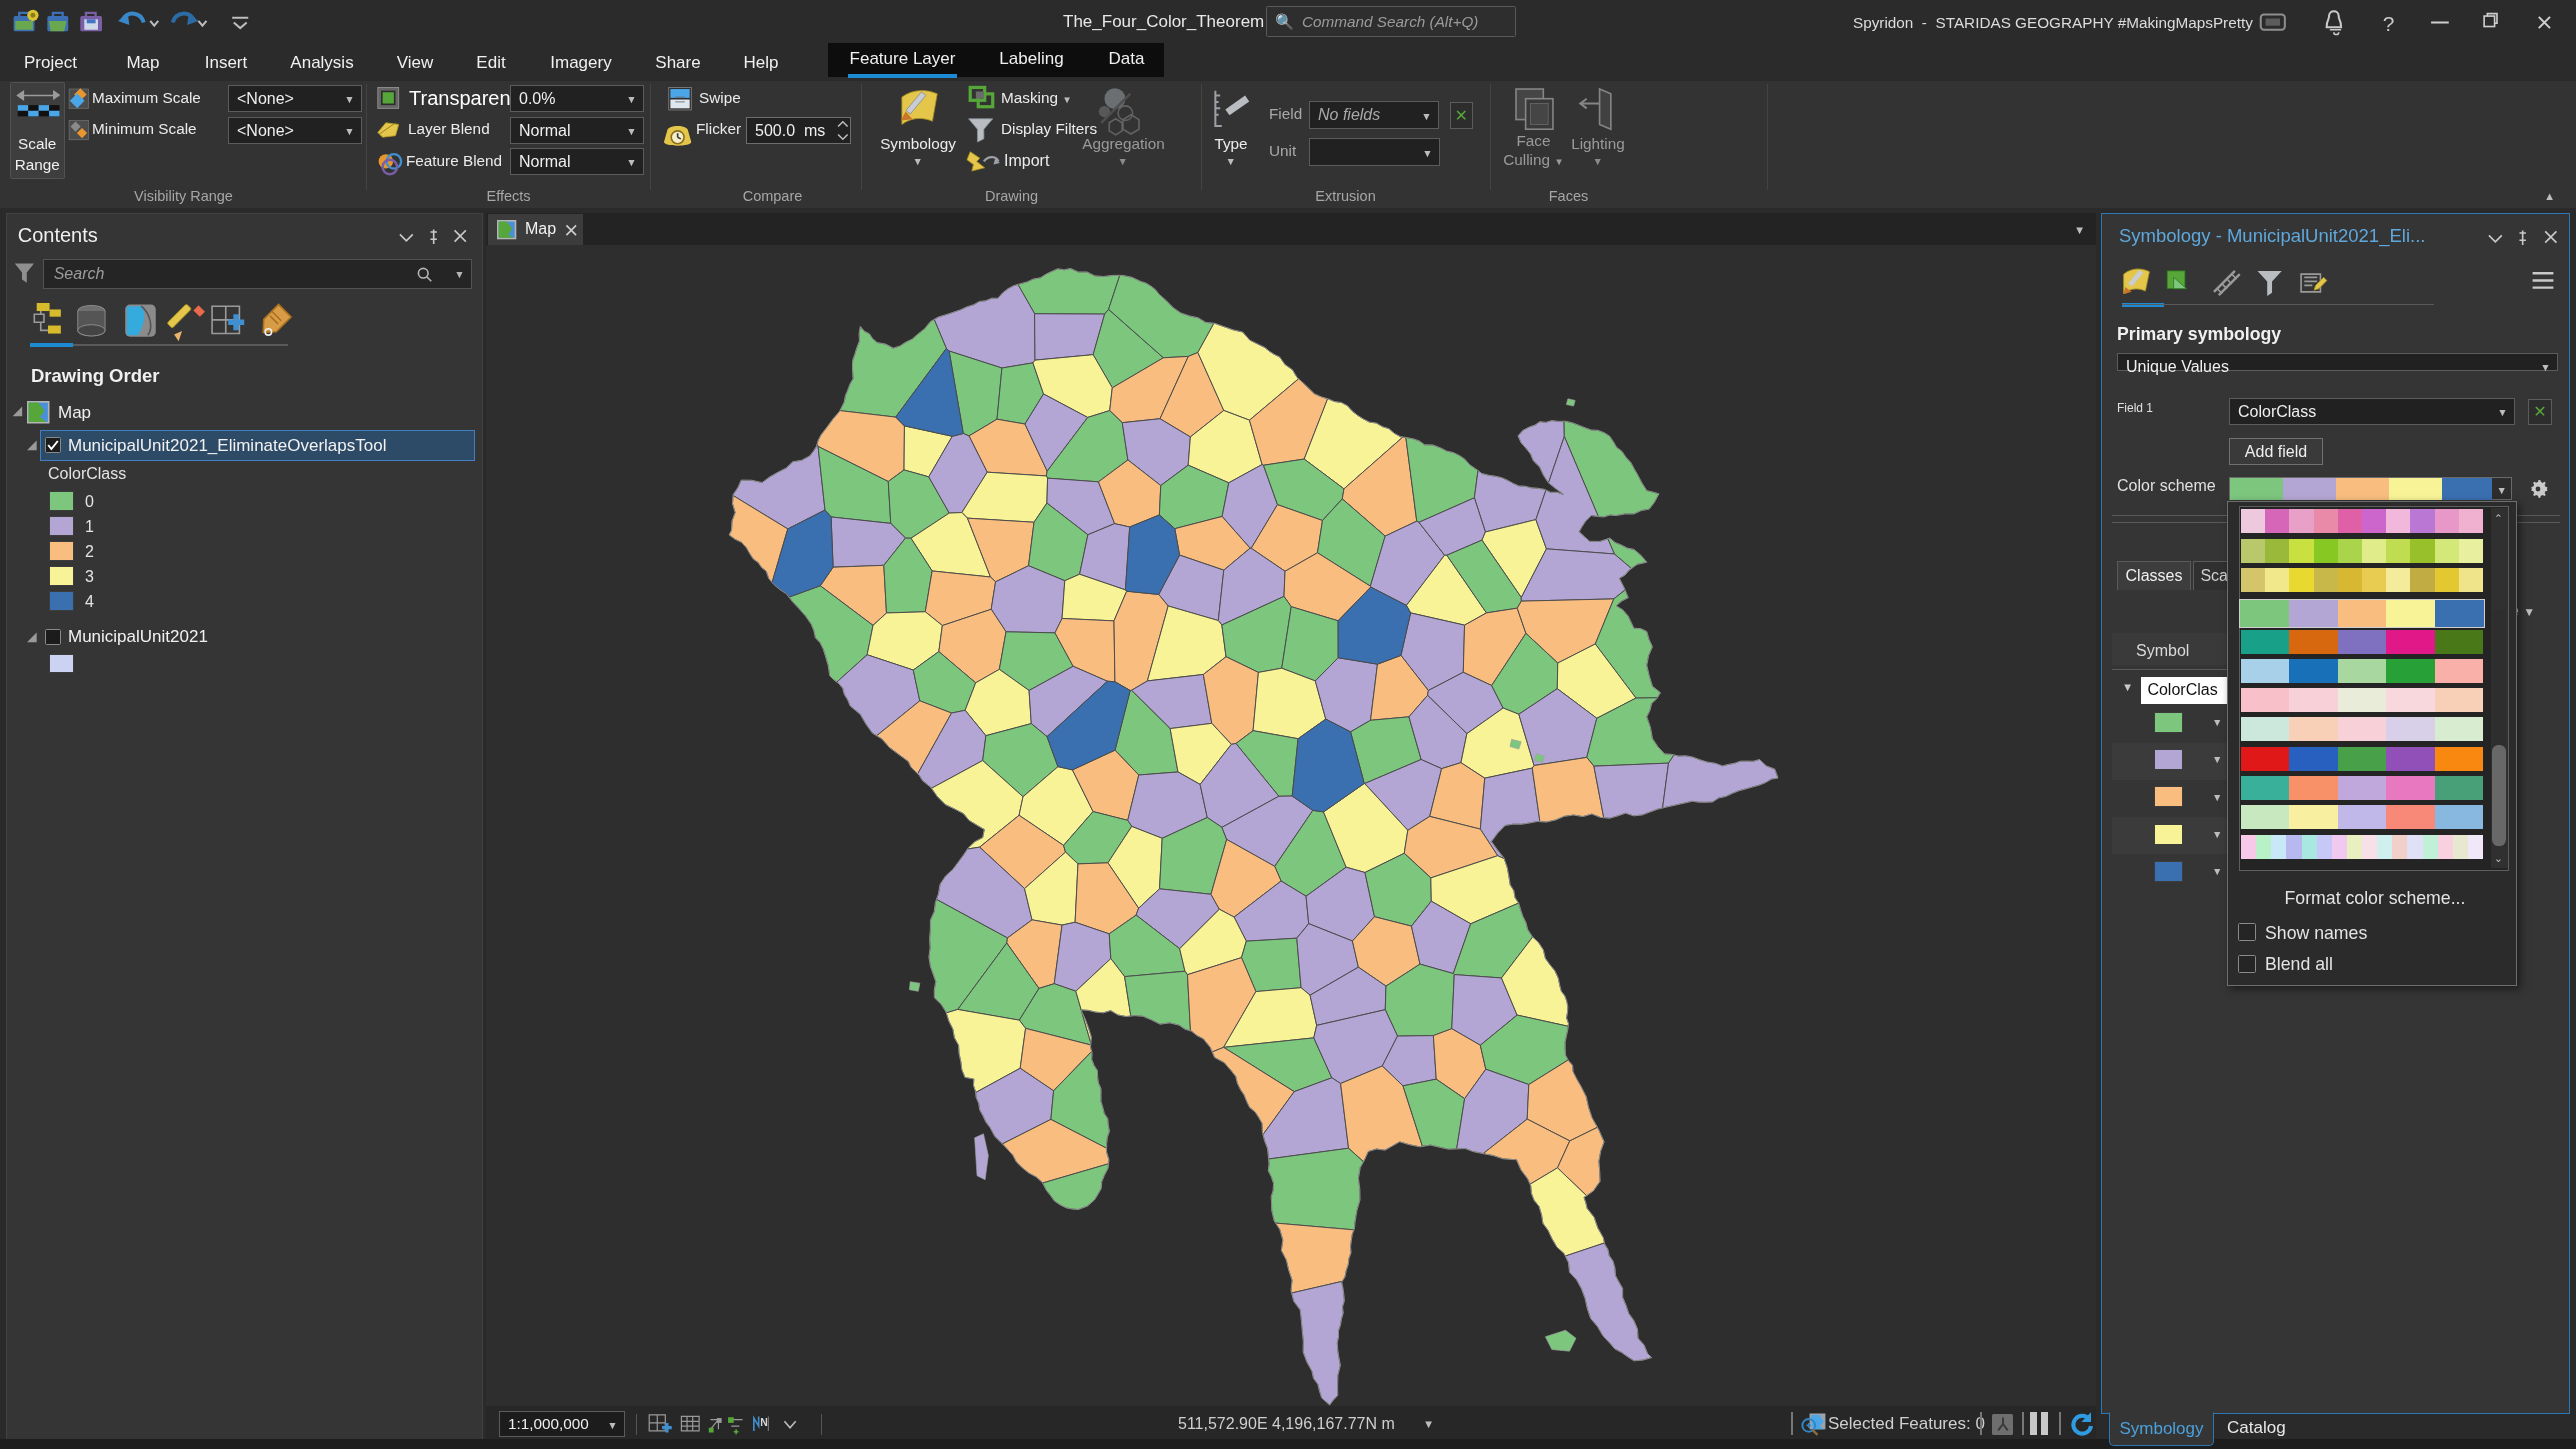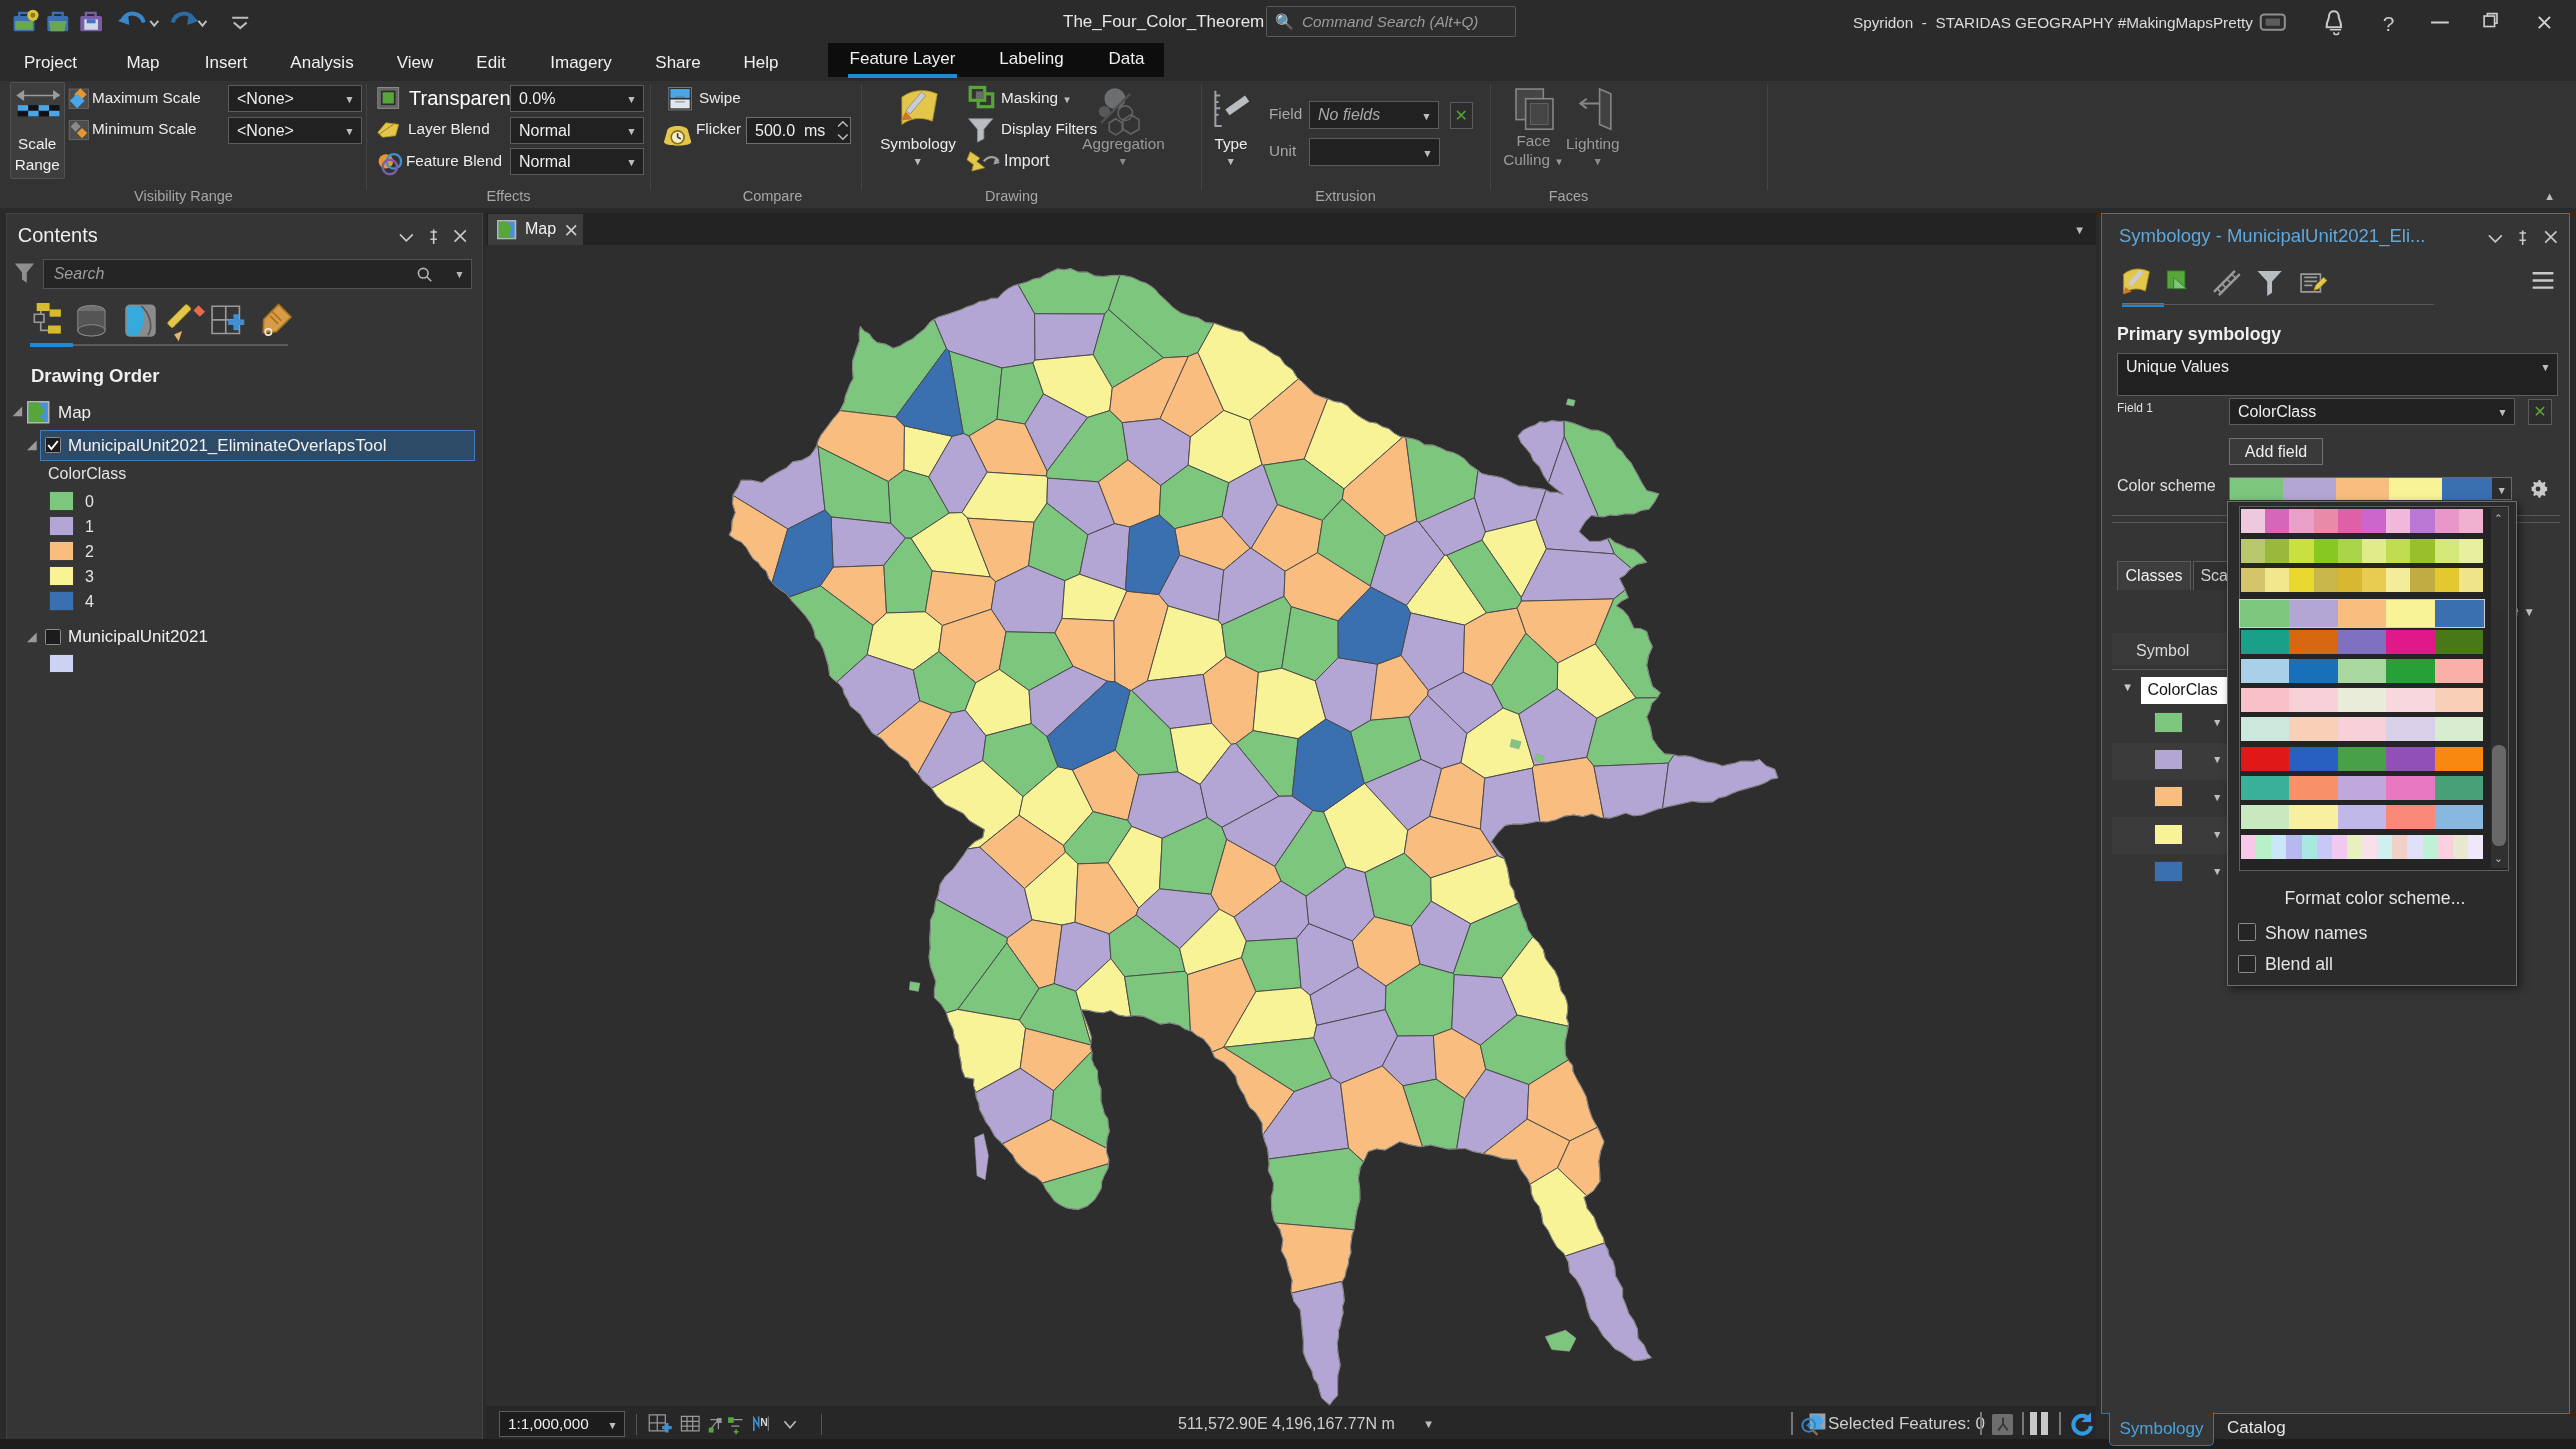--- a/index.html
+++ b/index.html
@@ -191,21 +191,21 @@
 <div class="abs" style="left:1269px;top:105px;font-size:15.3px;color:#a9a9a9">Field</div>
 <div class="combo" style="left:1309px;top:101px;width:130px;height:28px;font-style:italic;color:#a9a9a9">No fields<span class="car" style="line-height:28px;font-style:normal">▼</span></div>
 <div class="abs" style="left:1450px;top:102px;width:22.5px;height:26.6px;border:0.8px solid #5c5c5c;background:#2d2d2d;color:#57a639;font-size:16px;text-align:center;line-height:25px">✕</div>
 <div class="abs" style="left:1269px;top:142px;font-size:15.3px;color:#a9a9a9">Unit</div>
 <div class="combo" style="left:1309px;top:138px;width:131px;height:28px">
     <span class="car" style="line-height:28px">▼</span>
   </div>
 <div class="glabel" style="left:1265px;top:188px;width:161px">Extrusion</div>
 <div class="vsep" style="left:1490px"></div>
 <div class="abs" style="left:1493px;top:132px;width:81px;text-align:center;font-size:15.3px;line-height:18.5px;color:#9a9a9a">Face<br>Culling <span style="font-size:9.7px">▼</span></div>
-<div class="abs" style="left:1566px;top:135px;width:64px;text-align:left;font-size:15.3px;color:#9a9a9a">Lighting</div>
+<div class="abs" style="left:1566px;top:135px;width:64px;text-align:center;font-size:15.3px;color:#9a9a9a">Lighting</div>
 <div class="abs" style="left:1588px;top:155px;width:19.3px;text-align:center;font-size:10.5px;color:#8a8a8a">▼</div>
 <div class="glabel" style="left:1488px;top:188px;width:161px">Faces</div>
 <div class="vsep" style="left:1767px"></div>
 <div class="abs" style="left:2544px;top:190px;font-size:11.3px;color:#bdbdbd">▲</div>
 
 <div class="abs" style="left:6.4px;top:213px;width:477px;height:1236px;background:#353535;border:0.8px solid #424242"></div>
 <div class="abs" style="left:17.7px;top:224px;font-size:20px;color:#f0f0f0">Contents</div>
 <svg class="abs" style="left:398px;top:228px" width="81" height="19.3" viewBox="0 0 100 24">
     <path d="M2 8l8 8 8-8" fill="none" stroke="#c9c9c9" stroke-width="2"></path>
     <path d="M44 2v12M40 14h8M44 14v6M40 5h8" fill="none" stroke="#c9c9c9" stroke-width="2"></path>
@@ -565,21 +565,21 @@
       <path d="M6 14h16M6 19h16M6 24h10" stroke="#9a9a9a" stroke-width="2"></path>
       <path d="M20 24l10-10 4 4-10 10-6 2z" fill="#e3c64a" stroke="#a8901f"></path>
     </g>
 </svg>
 <div class="abs" style="left:2122px;top:303px;width:42px;height:4px;background:#1d8ad4"></div>
 <div class="abs" style="left:2122px;top:304px;width:312px;height:0.8px;background:#5a5a5a"></div>
 <svg class="abs" style="left:2531px;top:270px" width="24" height="22.5" viewBox="0 0 30 28">
     <path d="M2 4h26M2 13h26M2 22h26" stroke="#c9c9c9" stroke-width="3"></path>
   </svg>
 <div class="abs" style="left:2117px;top:324px;font-size:17.7px;font-weight:bold;color:#f0f0f0">Primary symbology</div>
-<div class="combo" style="left:2117px;top:353px;width:441px;height:43px;font-size:16px;line-height:25px">Unique Values<span class="car" style="line-height:26.6px">▼</span></div>
+<div class="combo" style="left:2117px;top:353px;width:441px;height:18px;font-size:16px;line-height:25px">Unique Values<span class="car" style="line-height:26.6px">▼</span></div>
 <div class="abs" style="left:2117px;top:401px;font-size:12px;color:#e0e0e0">Field 1</div>
 <div class="combo" style="left:2229px;top:398px;width:286px;height:26.6px;font-size:16px;line-height:25px">ColorClass<span class="car" style="line-height:26.6px">▼</span></div>
 <div class="abs" style="left:2528px;top:399px;width:24px;height:26px;border:0.8px solid #5c5c5c;background:#2d2d2d;color:#57a639;font-size:16px;text-align:center;line-height:24px">✕</div>
 <div class="abs" style="left:2229px;top:438px;width:94px;height:26.6px;background:#3a3a3a;border:0.8px solid #707070;color:#efefef;font-size:16px;text-align:center;line-height:25px">Add field</div>
 <div class="abs" style="left:2117px;top:477px;font-size:16px;color:#e0e0e0">Color scheme</div>
 <div class="abs" style="left:2229px;top:477px;width:283px;height:23px;border:0.8px solid #6a6a6a;background:#2d2d2d">
 <span class="ib" style="width:53px;height:22px;background:#7cc67e"></span><span class="ib" style="width:53px;height:22px;background:#b4a6d4"></span><span class="ib" style="width:53px;height:22px;background:#f8bd7f"></span><span class="ib" style="width:53px;height:22px;background:#f7f396"></span><span class="ib" style="width:50px;height:22px;background:#3a6fb0"></span><span class="abs" style="right:4px;top:5.6px;font-size:10.5px;color:#bdbdbd">▼</span></div>
 <svg class="abs" style="left:2526px;top:477px" width="24" height="24" viewBox="0 0 24 24">
     <path fill="#c9c9c9" d="M12 8a4 4 0 1 0 0 8 4 4 0 0 0 0-8zm9 4c0-.6.5-1.2.4-1.8l-2-.5a7 7 0 0 0-.8-1.8l1.1-1.8c-.4-.5-.8-.9-1.3-1.3l-1.8 1.1a7 7 0 0 0-1.8-.8l-.5-2C13.7 3 13.1 3 12.5 3l-.5 2a7 7 0 0 0-1.8.8L8.4 4.7c-.5.4-.9.8-1.3 1.3l1.1 1.8a7 7 0 0 0-.8 1.8l-2 .5c-.1.6.4 1.2.4 1.8s-.5 1.2-.4 1.8l2 .5c.2.6.4 1.3.8 1.8l-1.1 1.8c.4.5.8.9 1.3 1.3l1.8-1.1c.5.4 1.2.6 1.8.8l.5 2c.6.1 1.2.1 1.8 0l.5-2a7 7 0 0 0 1.8-.8l1.8 1.1c.5-.4.9-.8 1.3-1.3l-1.1-1.8c.4-.5.6-1.2.8-1.8l2-.5c.1-.6-.4-1.2-.4-1.8z"></path>
     <circle cx="12" cy="12" r="2.4" fill="#353535"></circle>

